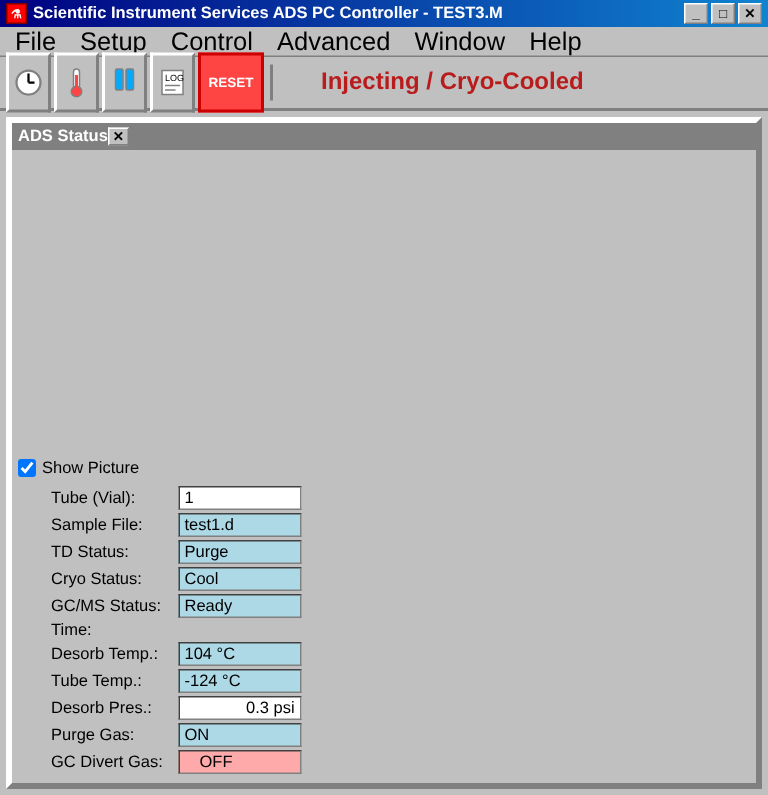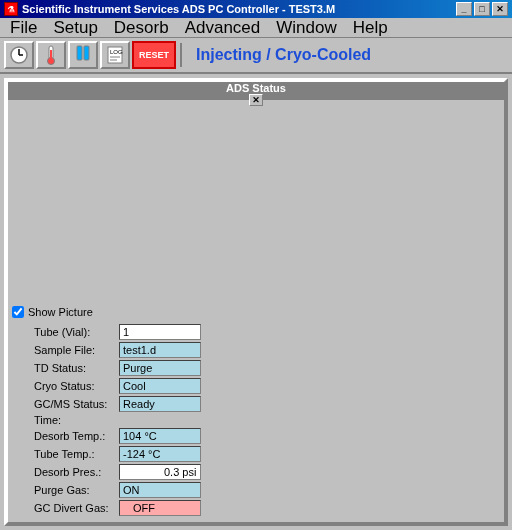--- a/index.html
+++ b/index.html
@@ -79,42 +79,42 @@
       background: #c0c0c0;
       display: flex;
       align-items: center;
       height: 36px;
       padding: 2px 4px;
       border-bottom: 2px solid #808080;
       gap: 2px;
     }
     .toolbar-btn {
       width: 30px;
-      height: 28px;
+      height: 40px;
       background: #c0c0c0;
       border: 2px solid #ffffff;
       border-right-color: #808080;
       border-bottom-color: #808080;
       cursor: pointer;
       display: flex;
       align-items: center;
       justify-content: center;
       font-size: 14px;
     }
     .toolbar-separator {
       width: 2px;
       height: 24px;
       background: #808080;
       margin: 0 2px;
     }
     .status-text {
-      margin-left: 10px;
+      margin-left: 28px;
       font-size: 16px;
       font-weight: bold;
-      color: #1d4ed8;
+      color: #b91c1c;
     }
 
     
     .main-content {
       background: #c0c0c0;
       padding: 4px;
       height: calc(530px - 18px - 20px - 36px);
     }
 
     
@@ -137,21 +137,20 @@
     .ads-title-bar {
       background: #808080;
       color: white;
       display: flex;
       align-items: center;
       justify-content: flex-start;
       height: 18px;
       padding: 0 4px;
       font-size: 11px;
       font-weight: bold;
-      flex-direction: column;
     }
     .ads-close-btn {
       width: 14px;
       height: 12px;
       background: #c0c0c0;
       border: 1px solid #808080;
       border-top-color: #ffffff;
       border-left-color: #ffffff;
       font-size: 9px;
       text-align: center;
@@ -238,21 +237,21 @@
   <div class="title-buttons">
     <div class="title-btn">_</div>
     <div class="title-btn">□</div>
     <div class="title-btn">✕</div>
   </div>
 </div>
 
 <div class="menu-bar">
   <span class="menu-item">File</span>
   <span class="menu-item">Setup</span>
-  <span class="menu-item">Desorb</span>
+  <span class="menu-item">Control</span>
   <span class="menu-item">Advanced</span>
   <span class="menu-item">Window</span>
   <span class="menu-item">Help</span>
 </div>
 
 <div class="toolbar">
 
   <div class="toolbar-btn">
     <svg width="20" height="20" viewBox="0 0 20 20">
       <circle cx="10" cy="10" r="8" fill="white" stroke="#808080" stroke-width="1.5"></circle>

